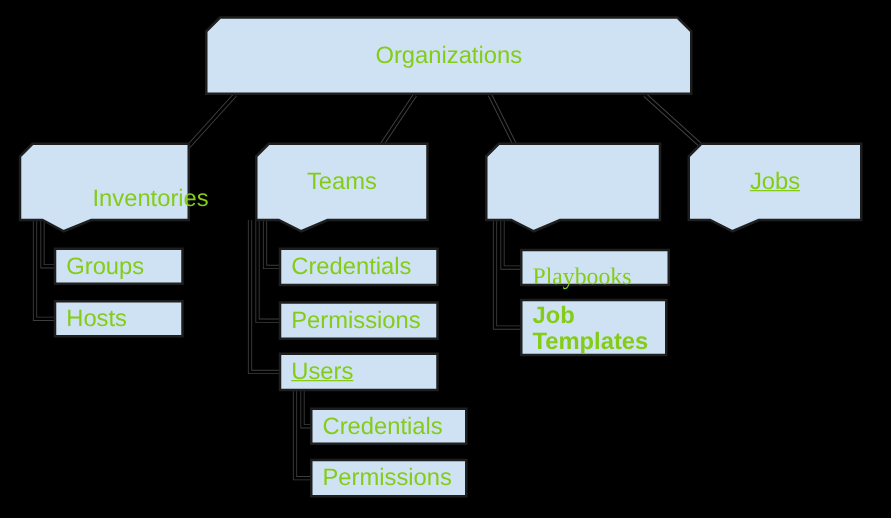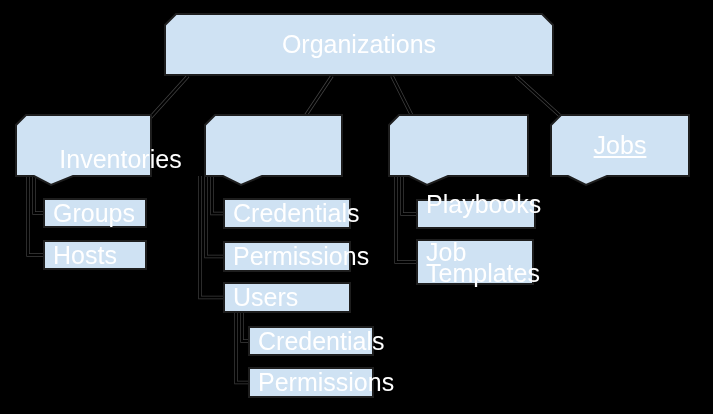--- a/index.html
+++ b/index.html
@@ -13,29 +13,29 @@
   .stage svg{position:absolute;left:0;top:0;}
   .node-shape{fill:#cfe2f3;stroke:#1e1e1e;stroke-width:2;}
   .conn-halo{fill:none;stroke:#8a8a8a;stroke-width:3.4;opacity:.45;stroke-linecap:butt;}
   .conn{fill:none;stroke:#000000;stroke-width:2;}
   .arrow-halo{fill:none;stroke:#8a8a8a;stroke-width:3.6;opacity:.5;}
   .arrow-line{fill:none;stroke:#000000;stroke-width:2.2;}
   .arrow-head{fill:#000000;stroke:#7a7a7a;stroke-width:.9;}
   .lbl{
     position:absolute;
     display:flex;align-items:center;
-    color:#ffffff;
-    font-size:25px;
+    color:#84cc16;
+    font-size:19px;
     line-height:21px;
     white-space:nowrap;
     pointer-events:none;
   }
   .lbl.center{justify-content:center;}
   .lbl.left{justify-content:flex-start;padding-left:9px;}
-  .lbl.wrap{white-space:normal;align-items:flex-start;padding-top:2px;}
+  .lbl.wrap{white-space:normal;align-items:flex-start;padding-top:2px;font-weight:bold;}
 </style>
 </head>
 <body>
 
 <div class="stage">
 
   <svg width="713" height="414" viewBox="0 0 713 414">
 
     <g>
       <path class="conn-halo" d="M34,176 V213 H44"></path>
@@ -91,28 +91,29 @@
       <rect class="node-shape" x="249" y="327" width="124" height="28"></rect>
       <rect class="node-shape" x="249" y="368" width="124" height="29"></rect>
       <rect class="node-shape" x="417" y="200" width="118" height="28"></rect>
       <rect class="node-shape" x="417" y="240" width="116" height="44"></rect>
     </g>
   </svg>
 
   <div class="lbl center" style="left:165px;top:14px;width:388px;height:61px;">Organizations</div>
 
   <div class="lbl center" style="left:16px;top:129px;width:145px;height:61px;margin-left:32px;">Inventories</div>
+  <div class="lbl center" style="left:205px;top:115px;width:137px;height:61px;">Teams</div>
   <div class="lbl center" style="left:551px;top:115px;width:138px;height:61px;text-decoration:underline;">Jobs</div>
 
   <div class="lbl left" style="left:44px;top:241px;width:102px;height:28px;">Hosts</div>
   <div class="lbl left" style="left:44px;top:199px;width:102px;height:28px;">Groups</div>
 
   <div class="lbl left" style="left:224px;top:199px;width:126px;height:29px;">Credentials</div>
   <div class="lbl left" style="left:224px;top:242px;width:126px;height:29px;">Permissions</div>
-  <div class="lbl left" style="left:224px;top:283px;width:126px;height:29px;">Users</div>
+  <div class="lbl left" style="left:224px;top:283px;width:126px;height:29px;text-decoration:underline;">Users</div>
 
   <div class="lbl left" style="left:249px;top:327px;width:124px;height:28px;">Credentials</div>
   <div class="lbl left" style="left:249px;top:368px;width:124px;height:29px;">Permissions</div>
 
-  <div class="lbl left" style="left:417px;top:187px;width:118px;height:34px;">Playbooks</div>
+  <div class="lbl left" style="left:417px;top:204px;width:118px;height:34px;font-family:Liberation Serif, serif;">Playbooks</div>
   <div class="lbl left wrap" style="left:417px;top:240px;width:106px;height:44px;">Job Templates</div>
 
 </div>
 
 </body></html>

